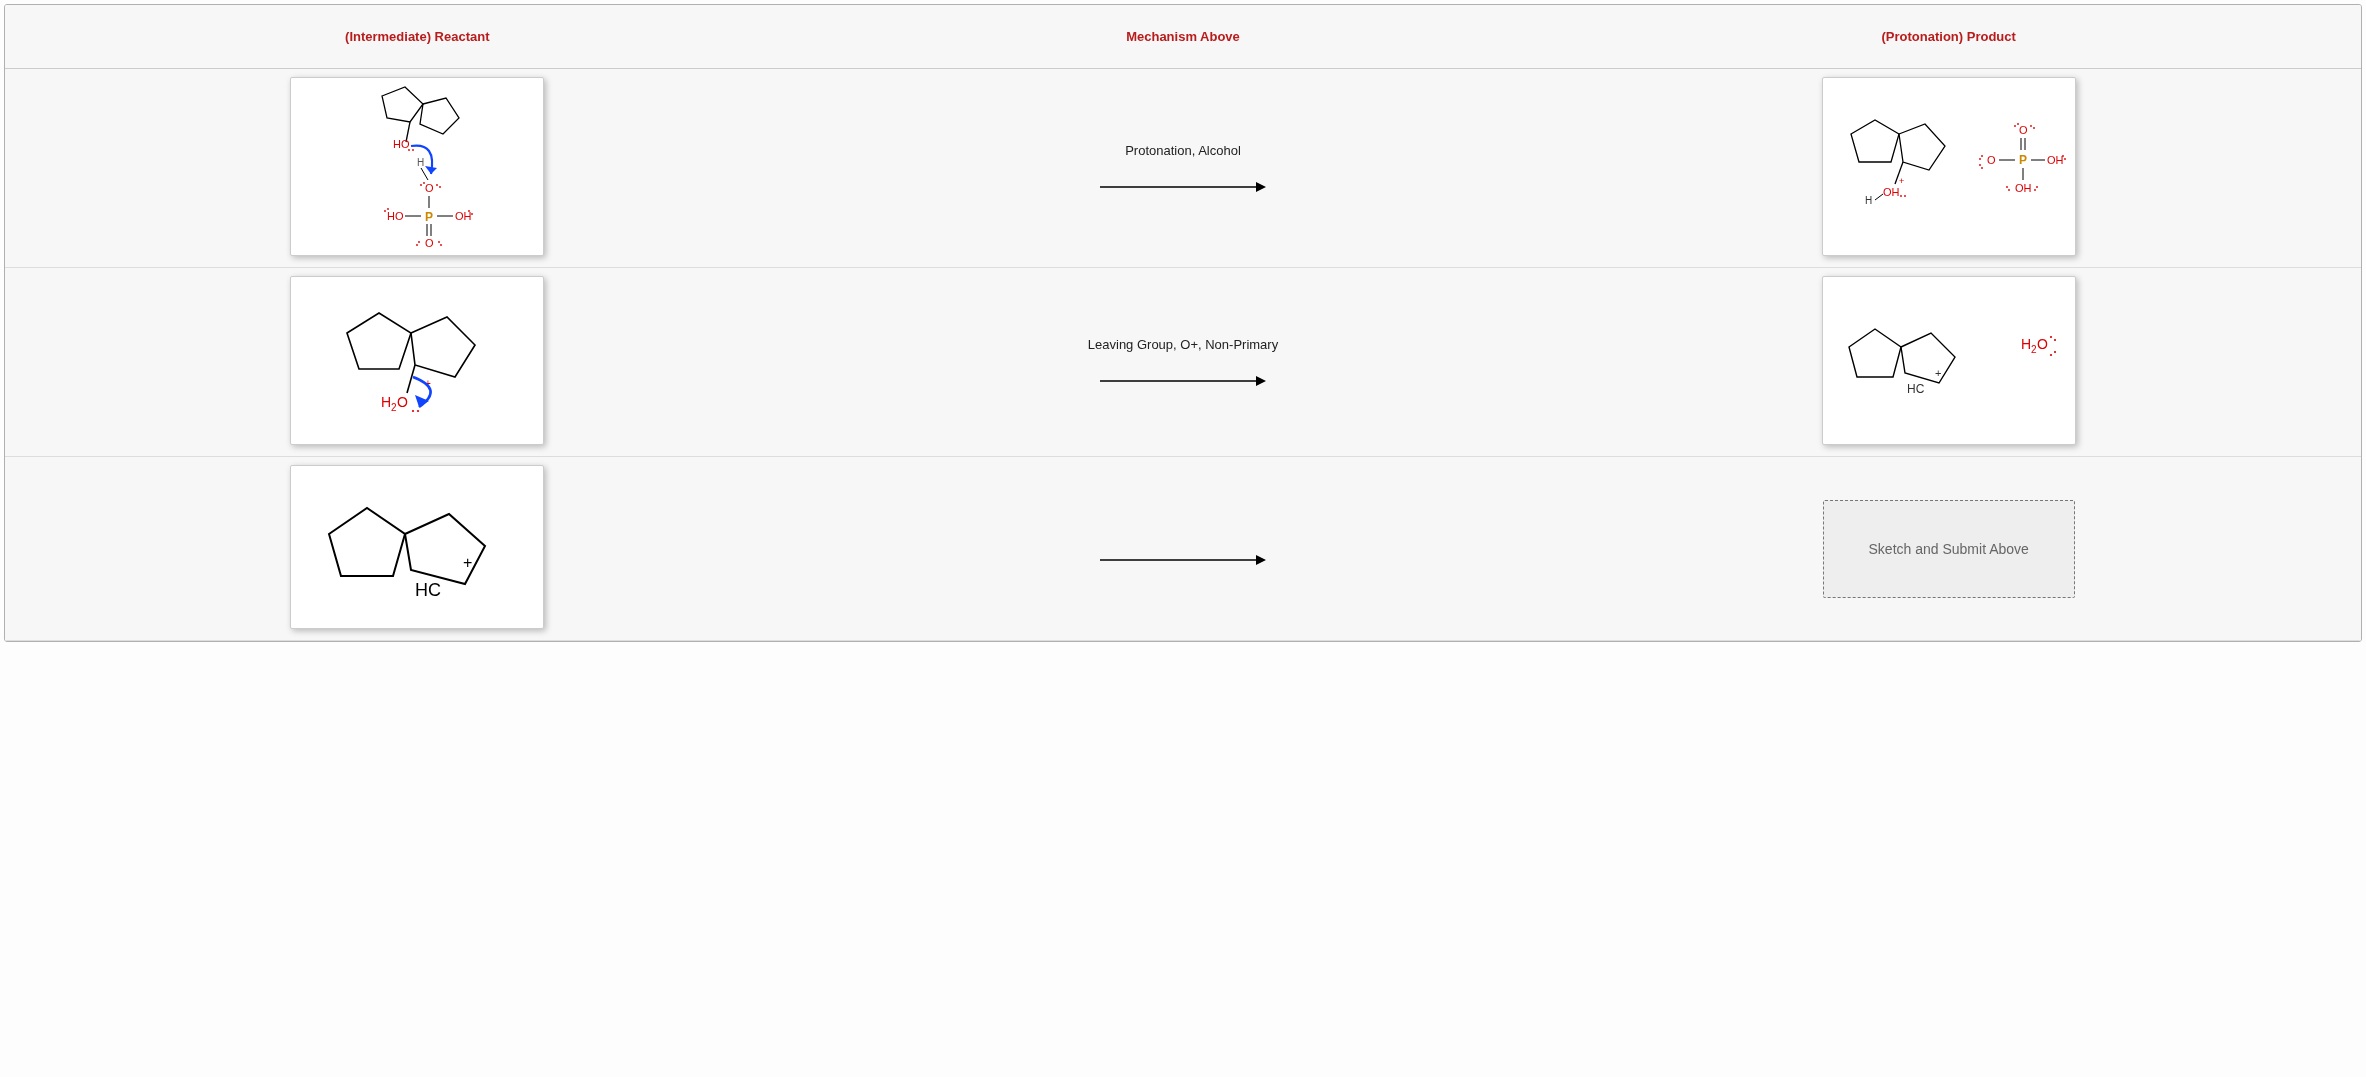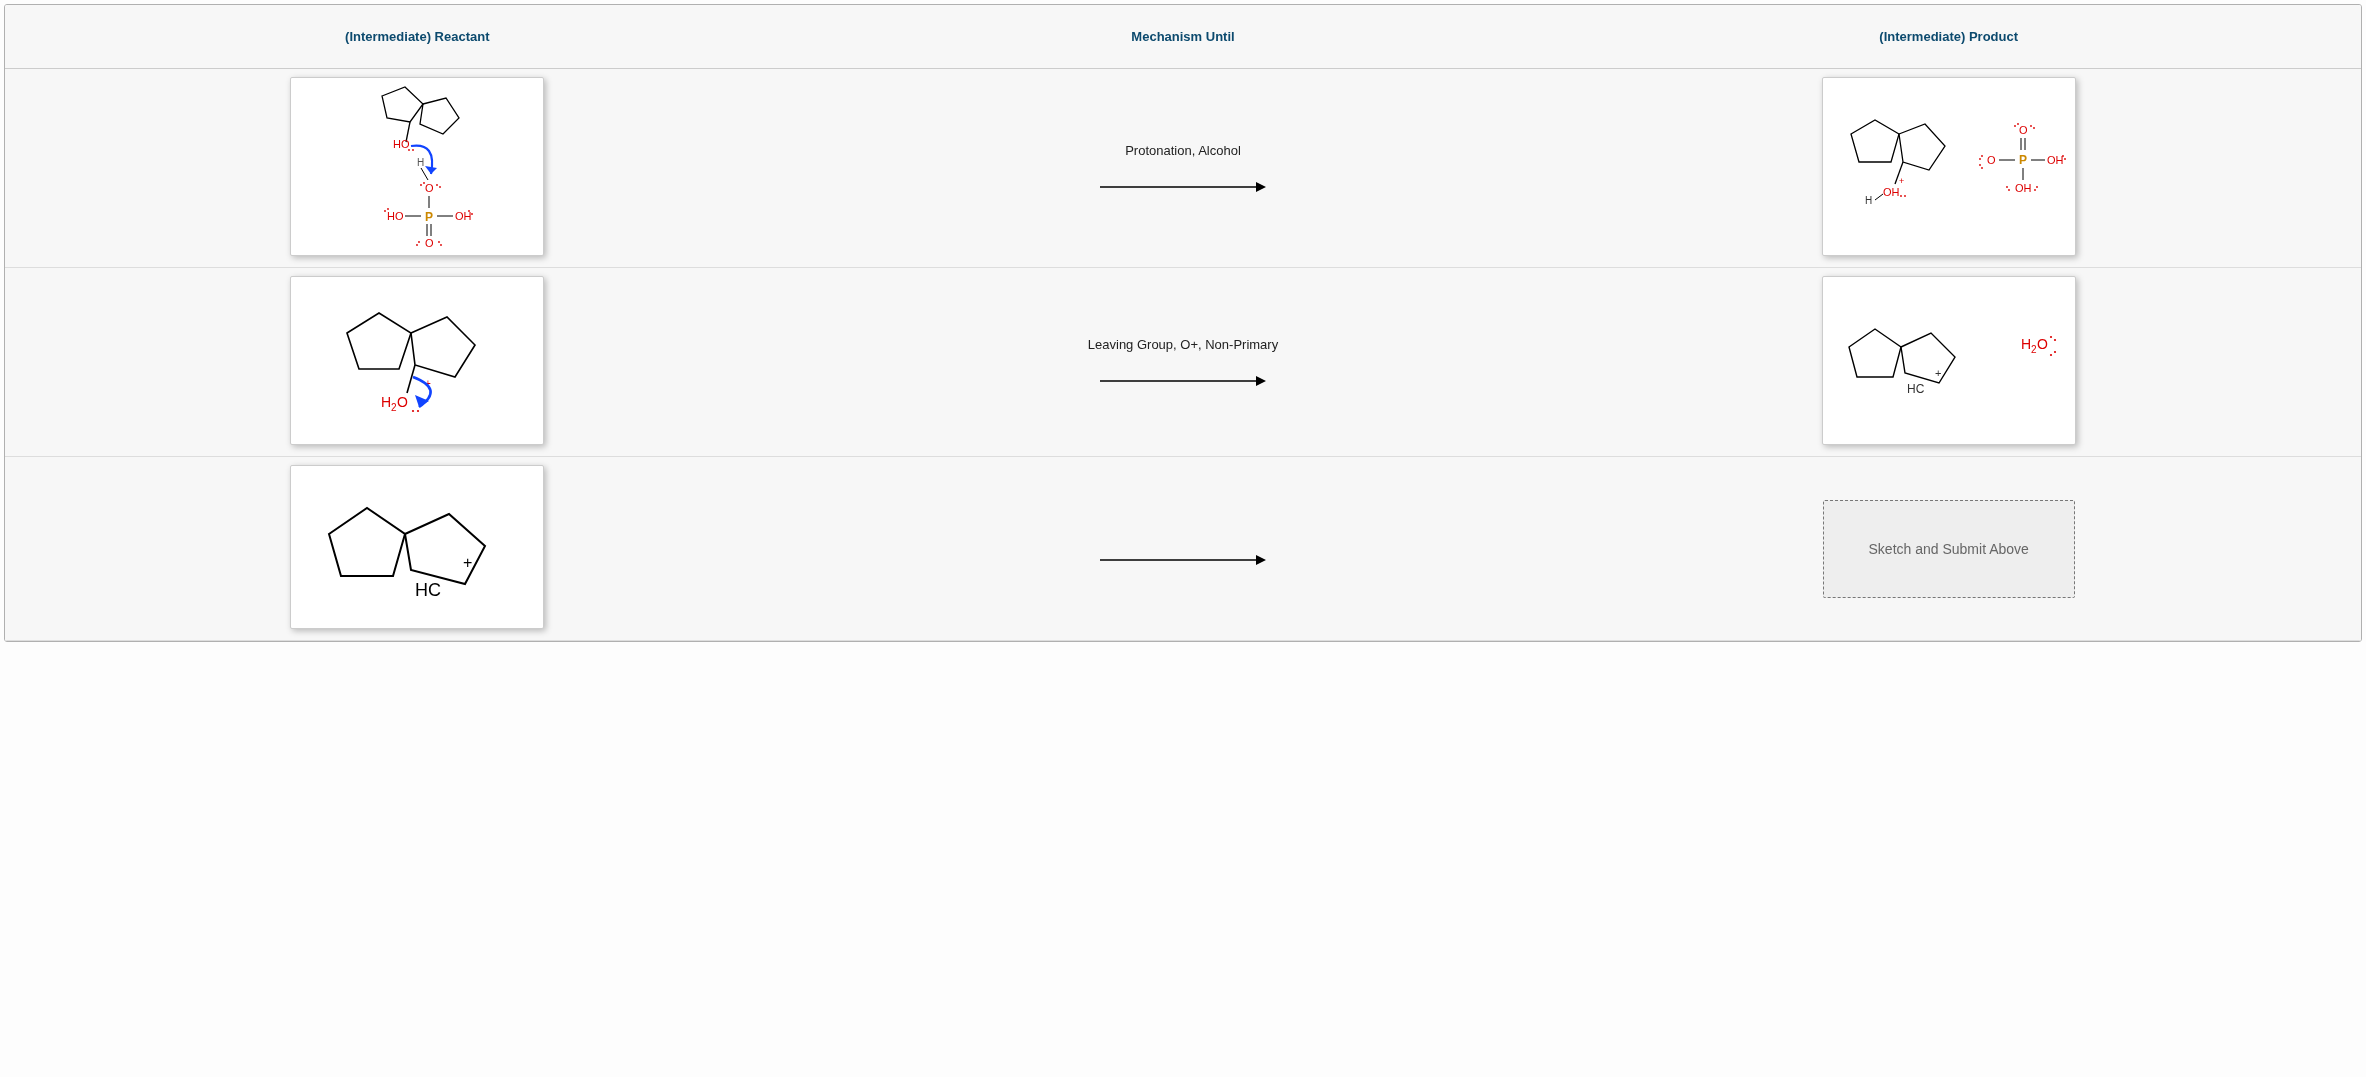--- a/index.html
+++ b/index.html
@@ -24,21 +24,21 @@
 }
 .table-wrap {
   background: #f7f7f7;
 }
 table {
   width: 100%;
   border-collapse: collapse;
 }
 thead th {
   font-weight: bold;
-  color: #0c4a6e;
+  color: #b91c1c;
   padding: 24px 4px;
   text-align: center;
   border-bottom: 1px solid #ccc;
   font-size: 13px;
 }
 tbody td {
   border-bottom: 1px solid #ddd;
   padding: 8px 4px;
   text-align: center;
   vertical-align: middle;
@@ -87,22 +87,22 @@
 </style>
 </head>
 <body>
 
 <div class="panel">
   <div class="table-wrap">
     <table>
       <thead>
         <tr>
           <th class="col-reactant">(Intermediate) Reactant</th>
-          <th class="col-step">Mechanism Until</th>
-          <th class="col-product">(Intermediate) Product</th>
+          <th class="col-step">Mechanism Above</th>
+          <th class="col-product">(Protonation) Product</th>
         </tr>
       </thead>
       <tbody>
 
         <tr>
           <td>
             <div class="card">
               <svg width="240" height="165" viewBox="0 0 240 165">
 
                 <g stroke="#000" stroke-width="1.3" fill="none">

